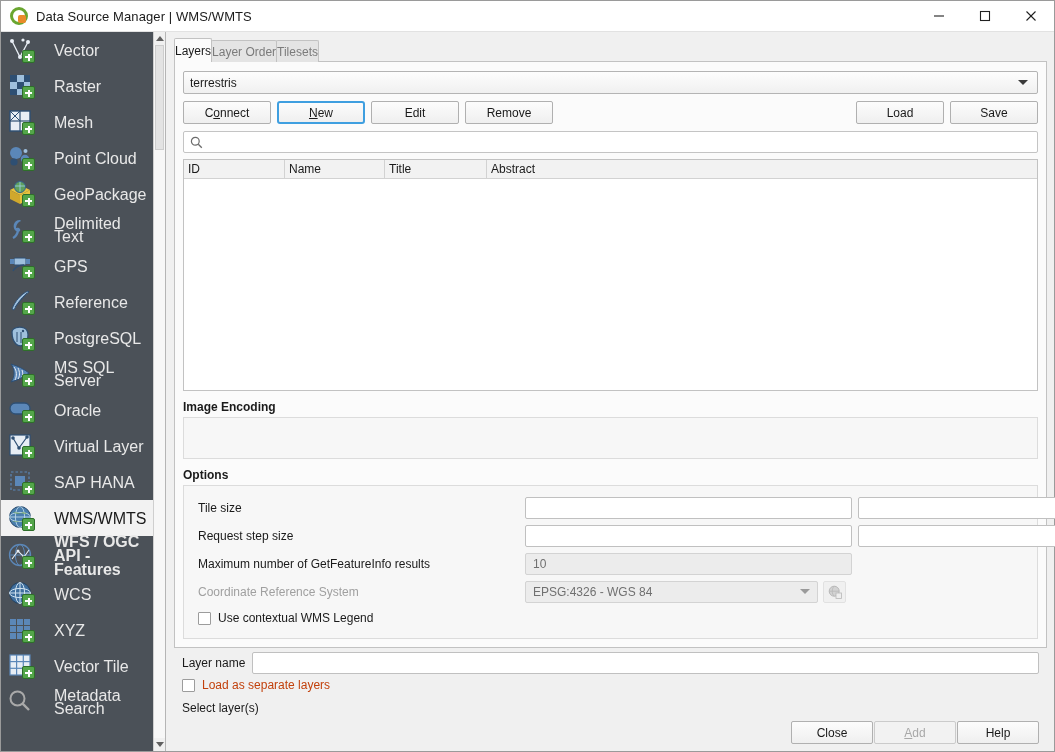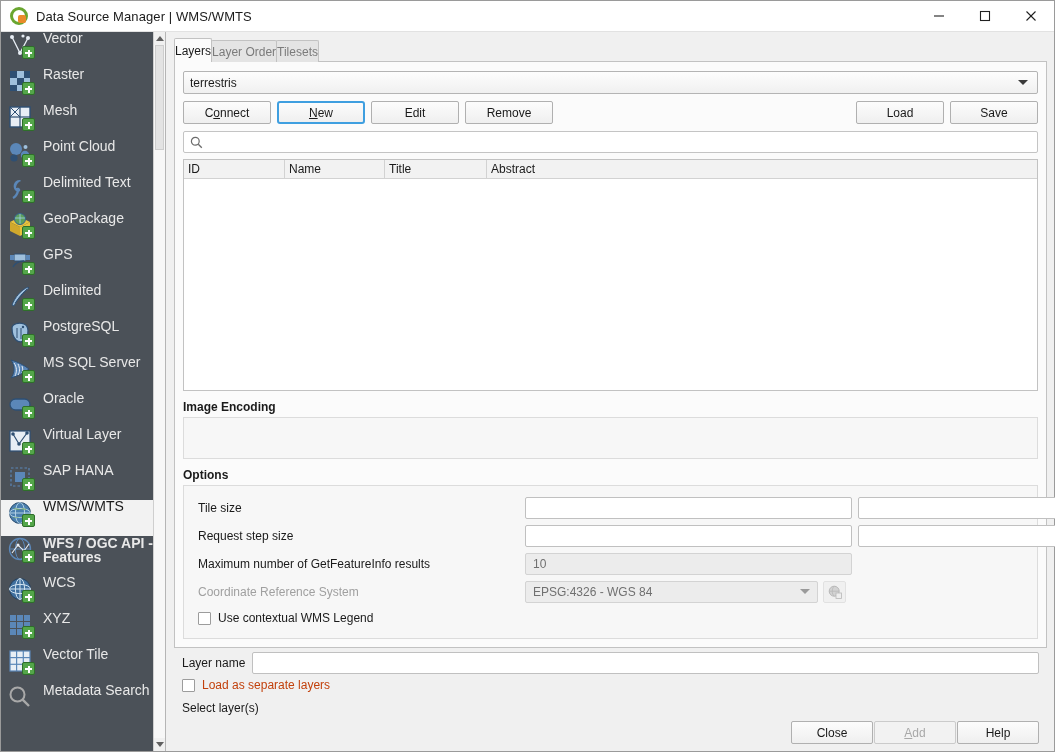--- a/index.html
+++ b/index.html
@@ -61,25 +61,26 @@
     border-right: 1px solid #b5b5b5;
   }
   .sidebar {
     width: 153px;
     background: #4b5158;
     overflow: hidden;
     position: relative;
   }
   .side-item {
     height: 36px;
-    display: flex; align-items: flex-start;
+    display: flex; align-items: center;
     padding-left: 6px;
     color: #e8e8e8;
-    font-size: 14px;
+    font-size: 16px;
     cursor: default;
+    gap: 11px;
   }
   .side-item.selected {
     background: #f2f2f2;
     color: #1a1a1a;
   }
   .side-item .label { margin-left: 8px; line-height: 13px; }
   .side-item .label.two-line { line-height: 14px; font-weight: bold; }
   .ico {
     width: 28px; height: 28px; position: relative; flex: 0 0 28px;
   }
@@ -386,61 +387,61 @@
         <circle cx="18" cy="15" r="4.2" fill="#5b87b8"></circle>
                 <circle cx="7" cy="18" r="3.6" fill="#2e4f73"></circle>
               </svg>
               <span class="plus-badge"></span>
             </span>
             <span class="label">Point Cloud</span>
           </div>
           <div class="side-item">
             <span class="ico">
               <svg width="26" height="26" viewBox="0 0 26 26">
-                <path d="M13 4 C6 4 5 12 9 15 C12 17 14 15 13 13 C12 11 9 12 9 12 C9 9 11 6 14 5 Z" fill="#5b87b8"></path>
-        <path d="M11 15 C10 19 8 21 6 22" stroke="#5b87b8" stroke-width="2.4" fill="none"></path>
-              </svg>
-              <span class="plus-badge"></span>
-            </span>
-            <span class="label">Delimited Text</span>
-          </div>
-          <div class="side-item">
-            <span class="ico">
-              <svg width="26" height="26" viewBox="0 0 26 26">
                 <path d="M3 10 L13 5 L23 10 L13 15 Z" fill="#e8c23c"></path>
         <path d="M3 10 L3 19 L13 24 L13 15 Z" fill="#d0a82c"></path>
                 <path d="M23 10 L23 19 L13 24 L13 15 Z" fill="#e8c23c"></path>
         <circle cx="13" cy="7" r="5.5" fill="#5ea05e" stroke="#34618c" stroke-width="1"></circle>
         <path d="M8 6 h10 M13 1.8 v10" stroke="#9fd3e8" stroke-width=".8"></path>
               </svg>
               <span class="plus-badge"></span>
             </span>
             <span class="label">GeoPackage</span>
           </div>
           <div class="side-item">
             <span class="ico">
               <svg width="26" height="26" viewBox="0 0 26 26">
+                <path d="M13 4 C6 4 5 12 9 15 C12 17 14 15 13 13 C12 11 9 12 9 12 C9 9 11 6 14 5 Z" fill="#5b87b8"></path>
+        <path d="M11 15 C10 19 8 21 6 22" stroke="#5b87b8" stroke-width="2.4" fill="none"></path>
+              </svg>
+              <span class="plus-badge"></span>
+            </span>
+            <span class="label">Delimited Text</span>
+          </div>
+          <div class="side-item">
+            <span class="ico">
+              <svg width="26" height="26" viewBox="0 0 26 26">
                 <rect x="7" y="6" width="12" height="7" rx="1" fill="#9fc0dd" stroke="#2e4f73" stroke-width="1"></rect>
         <rect x="3" y="7" width="4" height="5" fill="#5b87b8"></rect>
                 <rect x="19" y="7" width="4" height="5" fill="#5b87b8"></rect>
         <path d="M6 19 C8 15 13 13 17 13" fill="none" stroke="#2e4f73" stroke-width="1.4"></path>
               </svg>
               <span class="plus-badge"></span>
             </span>
             <span class="label">GPS</span>
           </div>
           <div class="side-item">
             <span class="ico">
               <svg width="26" height="26" viewBox="0 0 26 26">
                 <path d="M21 3 C14 6 8 13 5 21 L7 22 C11 14 16 8 22 4 Z" fill="#9fc0dd" stroke="#2e4f73" stroke-width="1"></path>
         <line x1="20" y1="5" x2="8" y2="19" stroke="#2e4f73" stroke-width=".9"></line>
               </svg>
               <span class="plus-badge"></span>
             </span>
-            <span class="label">Delimited</span>
+            <span class="label">Reference</span>
           </div>
           <div class="side-item">
             <span class="ico">
               <svg width="26" height="26" viewBox="0 0 26 26">
                 <path d="M5 8 C5 4 12 2 17 4 C22 6 22 14 19 19 C17 22 12 23 9 20 C6 17 5 12 5 8 Z" fill="#9fc0dd" stroke="#2e4f73" stroke-width="1.3"></path>
         <path d="M10 8 v10 M14 8 v11" stroke="#2e4f73" stroke-width="1"></path>
                 <circle cx="16" cy="7" r="1.2" fill="#2e4f73"></circle>
               </svg>
               <span class="plus-badge"></span>
             </span>

